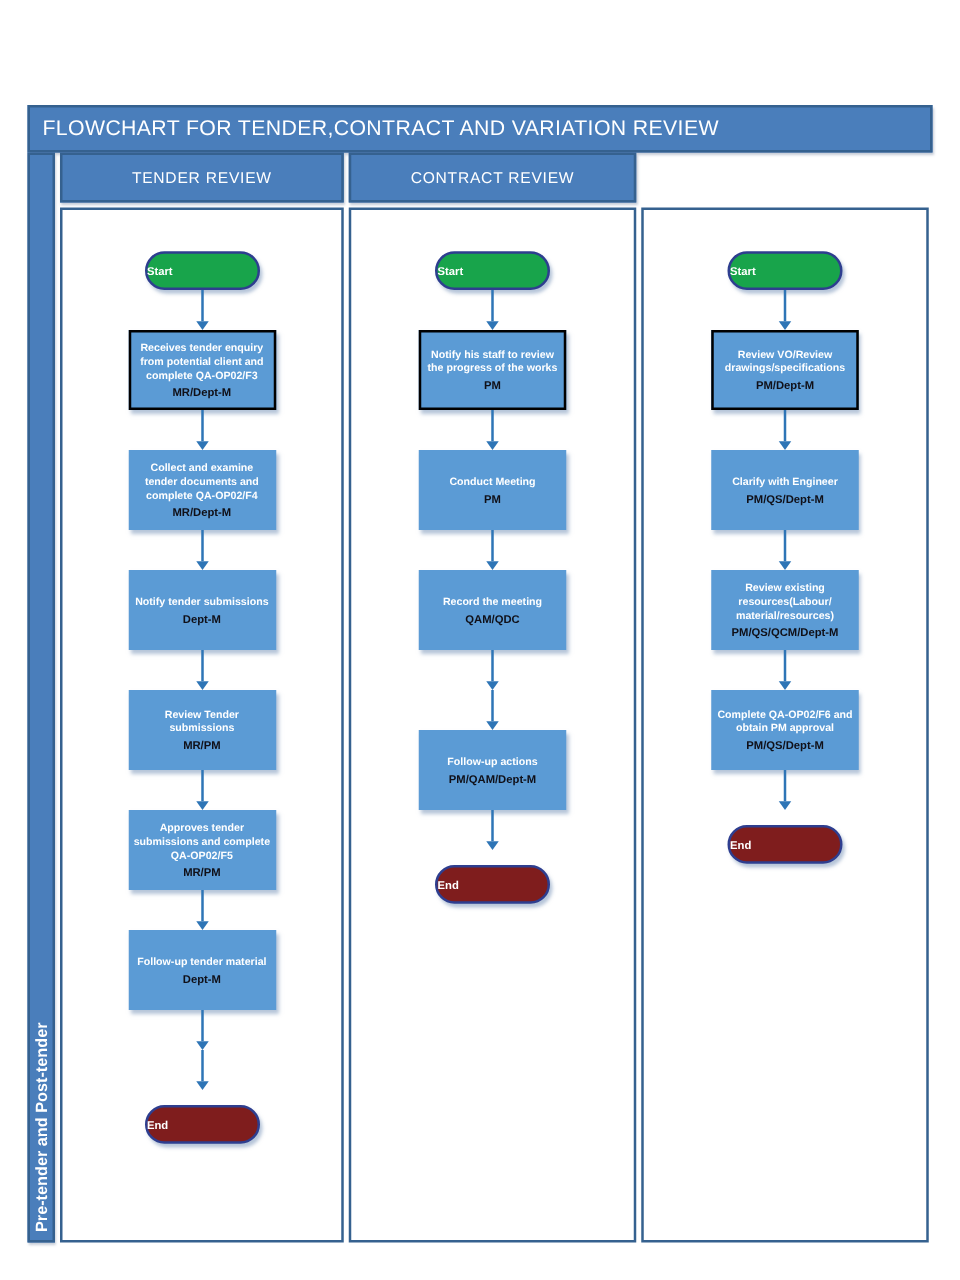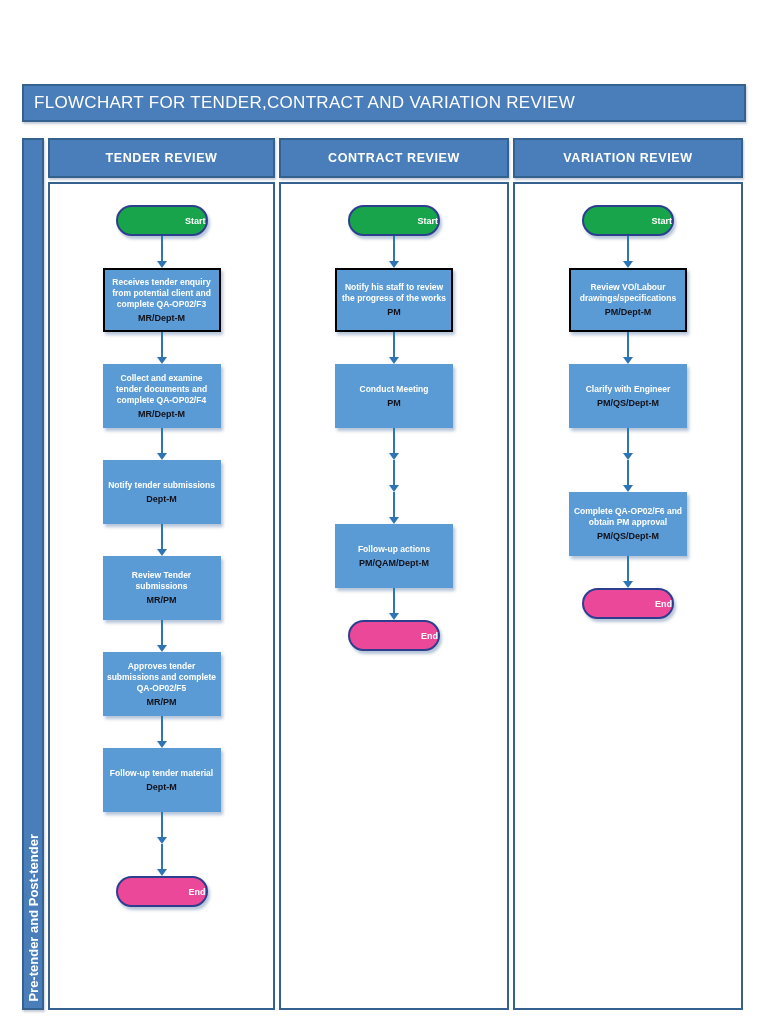--- a/index.html
+++ b/index.html
@@ -1,36 +1,36 @@
 <!DOCTYPE html>
 <html><head>
 <meta charset="utf-8">
 <style>
   html,body{margin:0;padding:0;background:#ffffff;width:768px;height:1024px;
     font-family:"Liberation Sans",sans-serif;-webkit-font-smoothing:antialiased;}
   .frame{position:absolute;left:22px;top:84px;width:724px;}
   .title-bar{height:38px;background:#4A7EBB;border:2px solid #35618F;box-sizing:border-box;
     display:flex;align-items:center;padding-left:10px;color:#fff;font-size:17px;
-    letter-spacing:0.3px;margin-bottom:16px;box-shadow:1px 2px 2px rgba(90,110,140,.35);}
+    letter-spacing:0.3px;margin-bottom:0;box-shadow:1px 2px 2px rgba(90,110,140,.35);}
   .grid{display:grid;grid-template-columns:22px 227px 230px 230px;column-gap:4px;
     grid-template-rows:40px 828px;row-gap:4px;}
   .sidebar{grid-column:1;grid-row:1 / span 2;background:#4A7EBB;border:2px solid #35618F;
     box-sizing:border-box;position:relative;box-shadow:1px 2px 2px rgba(90,110,140,.35);}
   .sidebar-label{position:absolute;bottom:6px;left:50%;transform:translateX(-50%) rotate(180deg);
     writing-mode:vertical-rl;color:#fff;font-size:13px;font-weight:700;white-space:nowrap;}
   .col-header{background:#4A7EBB;border:2px solid #35618F;box-sizing:border-box;display:flex;
     align-items:center;justify-content:center;color:#fff;font-size:12.5px;letter-spacing:0.6px;
-    box-shadow:1px 2px 2px rgba(90,110,140,.35);font-weight:bold;}
+    box-shadow:1px 2px 2px rgba(90,110,140,.35);}
   .col-body{background:#ffffff;border:2px solid #35618F;box-sizing:border-box;overflow:hidden;}
   .flow{display:flex;flex-direction:column;align-items:center;padding-top:21px;}
   .pill{width:92px;height:31px;border-radius:16px;border:2px solid #2E3E8F;box-sizing:border-box;
-    display:flex;align-items:center;justify-content:flex-end;color:#fff;font-weight:700;
-    font-size:9px;box-shadow:2px 3px 3px rgba(110,140,180,.5);flex:none;}
+    display:flex;align-items:center;justify-content:flex-start;color:#fff;font-weight:700;
+    font-size:9px;box-shadow:2px 3px 3px rgba(110,140,180,.5);flex:none;margin-top:12px;}
   .pill.start{background:#18A44B;}
-  .pill.end{background:#ec4899;}
+  .pill.end{background:#7f1d1d;}
   .box{width:118px;min-height:64px;background:#5B9BD5;box-sizing:border-box;display:flex;
     flex-direction:column;justify-content:center;align-items:center;text-align:center;
     padding:5px 4px;box-shadow:2px 3px 3px rgba(110,140,180,.5);flex:none;}
   .box.highlight{border:2px solid #000000;}
   .box .main{color:#fff;font-weight:700;font-size:8.5px;line-height:1.3;}
   .box .role{color:#101018;font-weight:700;font-size:9px;margin-top:3px;line-height:1.2;}
   .arrow{height:32px;display:flex;flex-direction:column;align-items:center;flex:none;}
   .arrow .shaft{flex:1;width:2px;background:#2E75B6;}
   .arrow .head{width:0;height:0;border-left:5px solid transparent;border-right:5px solid transparent;
     border-top:7px solid #2E75B6;}
@@ -39,21 +39,20 @@
 <body>
 
 <div class="frame">
   <div class="title-bar">FLOWCHART FOR TENDER,CONTRACT AND VARIATION REVIEW</div>
   <div class="grid">
     <div class="sidebar">
       <span class="sidebar-label">Pre-tender and Post-tender</span>
     </div>
     <div class="col-header" style="grid-column:2;grid-row:1;">TENDER REVIEW</div>
     <div class="col-header" style="grid-column:3;grid-row:1;">CONTRACT REVIEW</div>
-    <div class="col-header" style="grid-column:4;grid-row:1;">VARIATION REVIEW</div>
     <div class="col-body" style="grid-column:2;grid-row:2;">
       <div class="flow">
           <div class="pill start">
             <span>Start</span>
           </div>
           <div class="arrow">
             <div class="shaft"></div>
             <div class="head"></div>
           </div>
           <div class="box highlight">
@@ -131,20 +130,24 @@
             <div class="head"></div>
           </div>
           <div class="box">
             <span class="main">Conduct Meeting</span>
             <span class="role">PM</span>
           </div>
           <div class="arrow">
             <div class="shaft"></div>
             <div class="head"></div>
           </div>
+          <div class="box">
+            <span class="main">Record the meeting</span>
+            <span class="role">QAM/QDC</span>
+          </div>
           <div class="arrow">
             <div class="shaft"></div>
             <div class="head"></div>
           </div>
           <div class="arrow">
             <div class="shaft"></div>
             <div class="head"></div>
           </div>
           <div class="box">
             <span class="main">Follow-up actions</span>
@@ -162,34 +165,38 @@
     <div class="col-body" style="grid-column:4;grid-row:2;">
       <div class="flow">
           <div class="pill start">
             <span>Start</span>
           </div>
           <div class="arrow">
             <div class="shaft"></div>
             <div class="head"></div>
           </div>
           <div class="box highlight">
-            <span class="main">Review VO/Labour drawings/specifications</span>
+            <span class="main">Review VO/Review drawings/specifications</span>
             <span class="role">PM/Dept-M</span>
           </div>
           <div class="arrow">
             <div class="shaft"></div>
             <div class="head"></div>
           </div>
           <div class="box">
             <span class="main">Clarify with Engineer</span>
             <span class="role">PM/QS/Dept-M</span>
           </div>
           <div class="arrow">
             <div class="shaft"></div>
             <div class="head"></div>
+          </div>
+          <div class="box">
+            <span class="main">Review existing resources(Labour/ material/resources)</span>
+            <span class="role">PM/QS/QCM/Dept-M</span>
           </div>
           <div class="arrow">
             <div class="shaft"></div>
             <div class="head"></div>
           </div>
           <div class="box">
             <span class="main">Complete QA-OP02/F6 and obtain PM approval</span>
             <span class="role">PM/QS/Dept-M</span>
           </div>
           <div class="arrow">

